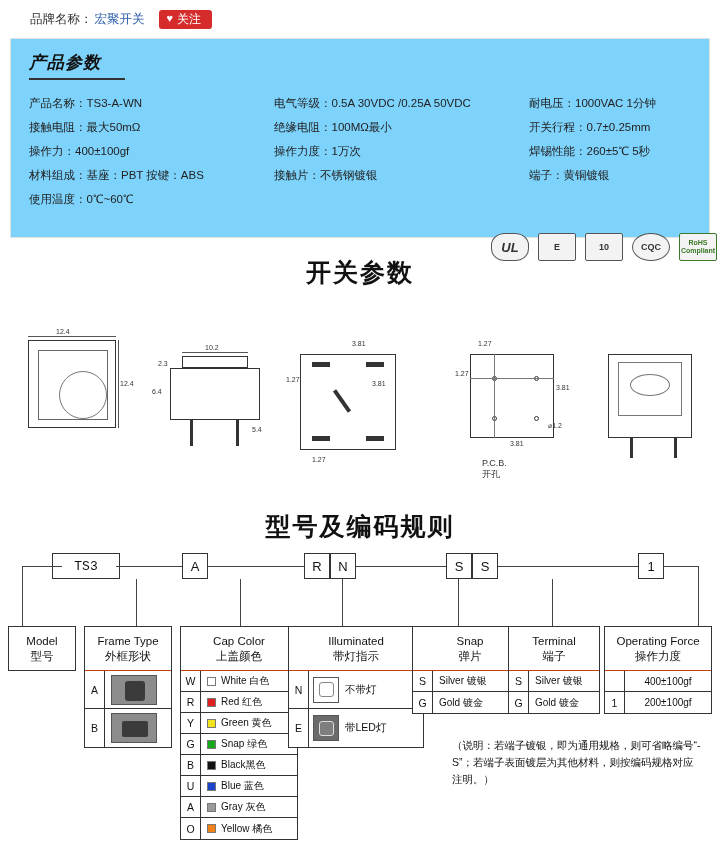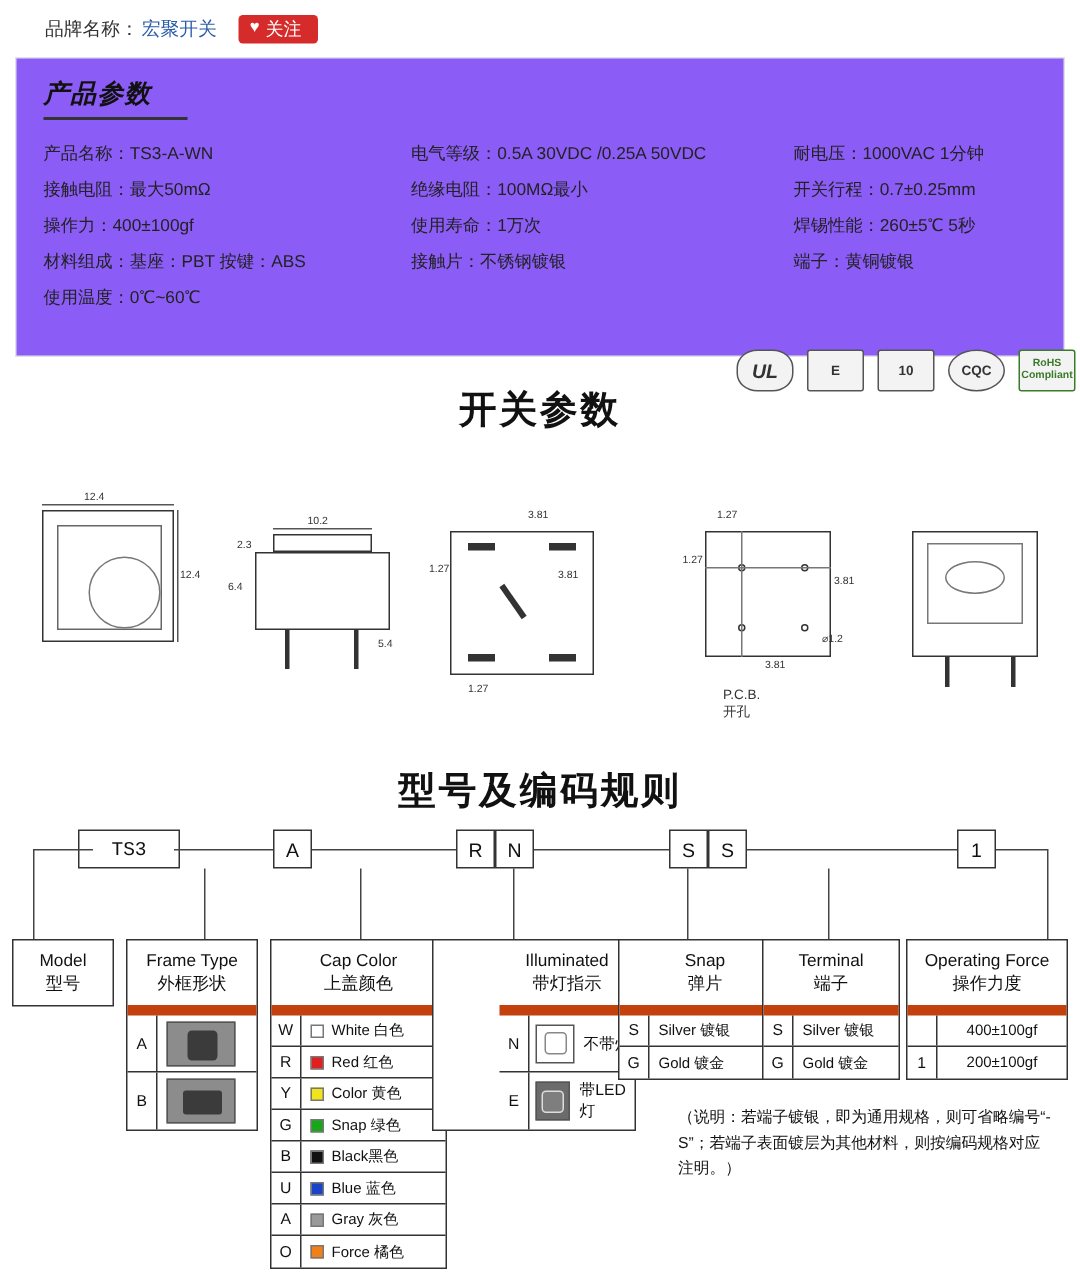--- a/index.html
+++ b/index.html
@@ -22,21 +22,21 @@
   .follow-btn {
     margin-left:14px; background:#d52b2b; color:#fff; font-size:12px;
     border-radius:3px; padding:3px 11px 4px 8px; display:flex; align-items:center;
     line-height:1; cursor:pointer; border:none;
   }
   .follow-btn .heart { font-size:11px; margin-right:4px; color:#fff; }
 
   
   .spec-panel {
     position:absolute; left:10px; top:38px; width:700px; height:200px;
-    background:#8b5cf6; border:1px solid #e2e2e2;
+    background:#7dd3fc; border:1px solid #e2e2e2;
   }
   .spec-title {
     font-size:17px; font-weight:bold; font-style:italic; color:#111;
     padding:12px 0 6px 18px; letter-spacing:1px;
   }
   .spec-title .underline {
     display:block; width:96px; height:2px; background:#333; margin-top:4px;
   }
   .spec-grid {
     position:absolute; left:18px; top:52px; width:670px;
@@ -98,21 +98,21 @@
     font-size:13px; color:#111;
   }
   .vline { position:absolute; width:1px; background:#444; }
   .hline { position:absolute; height:1px; background:#444; }
 
   .legend {
     position:absolute; border:1px solid #333; background:#fff;
   }
   .legend-head {
     text-align:center; font-size:11.5px; color:#111; line-height:15px;
-    padding:7px 2px 6px 2px; border-bottom:7px solid #c2410c;
+    padding:7px 2px 6px 2px; border-bottom:1px solid #c2410c;
   }
   .legend-head.noborder { border-bottom:none; }
   .lrow { display:flex; border-bottom:1px solid #333; height:21px; align-items:stretch; }
   .lrow:last-child { border-bottom:none; }
   .lkey {
     width:20px; border-right:1px solid #333; display:flex; align-items:center;
     justify-content:center; font-size:10.5px; color:#111;
   }
   .lval { flex:1; display:flex; align-items:center; padding-left:6px; font-size:10px; color:#111; }
   .swatch { width:9px; height:9px; border:1px solid #777; margin-right:5px; display:inline-block; }
@@ -160,21 +160,21 @@
       <span class="underline"></span>
     </div>
     <div class="spec-grid">
       <div class="spec-cell">产品名称：TS3-A-WN</div>
       <div class="spec-cell">电气等级：0.5A  30VDC /0.25A  50VDC</div>
       <div class="spec-cell">耐电压：1000VAC  1分钟</div>
       <div class="spec-cell">接触电阻：最大50mΩ</div>
       <div class="spec-cell">绝缘电阻：100MΩ最小</div>
       <div class="spec-cell">开关行程：0.7±0.25mm</div>
       <div class="spec-cell">操作力：400±100gf</div>
-      <div class="spec-cell">使用寿命：1万次</div>
+      <div class="spec-cell">操作力度：1万次</div>
       <div class="spec-cell">焊锡性能：260±5℃  5秒</div>
       <div class="spec-cell">材料组成：基座：PBT  按键：ABS</div>
       <div class="spec-cell">接触片：不锈钢镀银</div>
       <div class="spec-cell">端子：黄铜镀银</div>
       <div class="spec-cell">使用温度：0℃~60℃</div>
       <div class="spec-cell"></div>
     </div>
     <div class="certs">
       <div class="cert ul">UL</div>
       <div class="cert">E</div>
@@ -319,21 +319,21 @@
         <div class="lkey">R</div>
         <div class="lval">
             <span class="swatch" style="background:#e02020"></span>
             <span>Red 红色</span>
           </div>
       </div>
       <div class="lrow">
         <div class="lkey">Y</div>
         <div class="lval">
             <span class="swatch" style="background:#f2e41c"></span>
-            <span>Color 黄色</span>
+            <span>Green 黄色</span>
           </div>
       </div>
       <div class="lrow">
         <div class="lkey">G</div>
         <div class="lval">
             <span class="swatch" style="background:#17a81a"></span>
             <span>Snap 绿色</span>
           </div>
       </div>
       <div class="lrow">
@@ -354,26 +354,26 @@
         <div class="lkey">A</div>
         <div class="lval">
             <span class="swatch" style="background:#9a9a9a"></span>
             <span>Gray 灰色</span>
           </div>
       </div>
       <div class="lrow">
         <div class="lkey">O</div>
         <div class="lval">
             <span class="swatch" style="background:#f08018"></span>
-            <span>Force 橘色</span>
-          </div>
-      </div>
-    </div>
-
-    <div class="legend" style="left:288px; top:81px; width:136px;padding-left:44px;">
+            <span>Yellow 橘色</span>
+          </div>
+      </div>
+    </div>
+
+    <div class="legend" style="left:288px; top:81px; width:136px;">
       <div class="legend-head">
         <div>Illuminated</div>
         <div>带灯指示</div>
       </div>
       <div class="lrow" style="height:38px;">
         <div class="lkey">N</div>
         <div class="lval illum-cell">
           <span class="illum-icon">
               <span class="inner"></span>
             </span>

